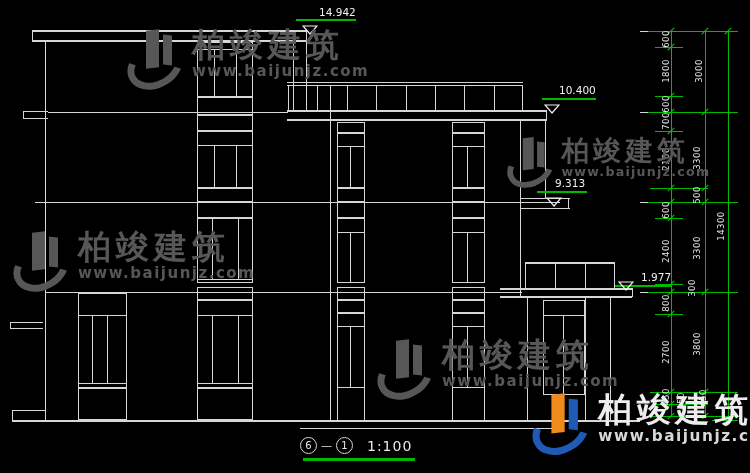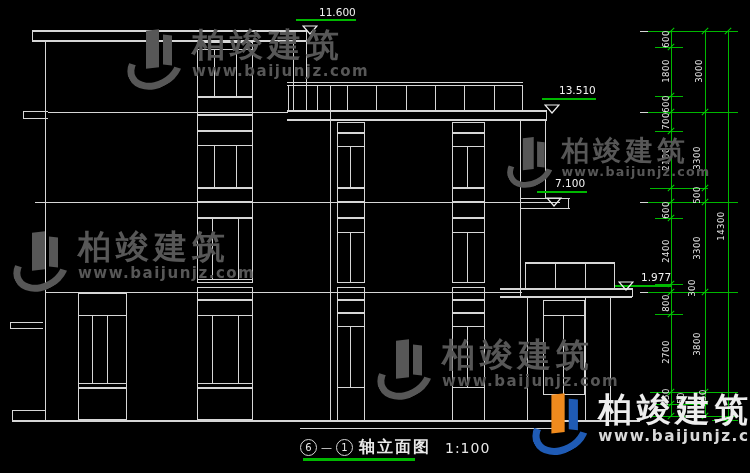--- a/index.html
+++ b/index.html
@@ -216,31 +216,31 @@
       <div class="dimt" style="left: 666px; top: 397px;">450</div>
       <div class="dimt" style="left: 681px; top: 401px;">450</div>
       <div class="dimt" style="left: 699px; top: 71px;">3000</div>
       <div class="dimt" style="left: 697px; top: 158px;">3300</div>
       <div class="dimt" style="left: 697px; top: 248px;">3300</div>
       <div class="dimt" style="left: 697px; top: 344px;">3800</div>
       <div class="dimt" style="left: 703px; top: 398px;">450</div>
       <div class="dimt" style="left: 721px; top: 226px;">14300</div>
     </div>
   <div id="level-layer">
-      <div class="lvl-txt" style="left: 319px; top: 7px;">11.600</div>
+      <div class="lvl-txt" style="left: 319px; top: 7px;">14.942</div>
       <div class="gln" style="left: 296px; top: 19px; width: 60px; height: 2px;"></div>
       <div class="lvl-tri" style="left: 302px; top: 20px;"><svg width="16" height="10" viewBox="0 0 16 10">
           <polygon points="1,1 15,1 8,9" fill="none" stroke="#f0f0f0" stroke-width="1.2"></polygon>
         </svg></div>
-      <div class="lvl-txt" style="left: 559px; top: 85px;">13.510</div>
+      <div class="lvl-txt" style="left: 559px; top: 85px;">10.400</div>
       <div class="gln" style="left: 542px; top: 98px; width: 54px; height: 2px;"></div>
       <div class="lvl-tri" style="left: 544px; top: 99px;"><svg width="16" height="10" viewBox="0 0 16 10">
           <polygon points="1,1 15,1 8,9" fill="none" stroke="#f0f0f0" stroke-width="1.2"></polygon>
         </svg></div>
-      <div class="lvl-txt" style="left: 555px; top: 178px;">7.100</div>
+      <div class="lvl-txt" style="left: 555px; top: 178px;">9.313</div>
       <div class="gln" style="left: 537px; top: 191px; width: 50px; height: 2px;"></div>
       <div class="lvl-tri" style="left: 546px; top: 192px;"><svg width="16" height="10" viewBox="0 0 16 10">
           <polygon points="1,1 15,1 8,9" fill="none" stroke="#f0f0f0" stroke-width="1.2"></polygon>
         </svg></div>
       <div class="lvl-txt" style="left: 641px; top: 272px;">1.977</div>
       <div class="gln" style="left: 615px; top: 285px; width: 56px; height: 2px;"></div>
       <div class="lvl-tri" style="left: 618px; top: 276px;"><svg width="16" height="10" viewBox="0 0 16 10">
           <polygon points="1,1 15,1 8,9" fill="none" stroke="#f0f0f0" stroke-width="1.2"></polygon>
         </svg></div>
     </div>
@@ -299,17 +299,16 @@
           <div class="wm-cn">柏竣建筑</div>
           <div class="wm-url">www.baijunjz.com</div>
         </div>
       </div>
     </div>
 
   <div id="titlebar">
     <span class="axis-bubble">6</span>
     <span class="axis-dash">—</span>
     <span class="axis-bubble">1</span>
-    <span id="title-label">轴立面图</span>
     <span id="title-scale">1:100</span>
   </div>
   <div id="title-underline" class="gln" style="left: 303px; top: 458px; width: 112px; height: 3px;"></div>
 </div>
 
 </body></html>

